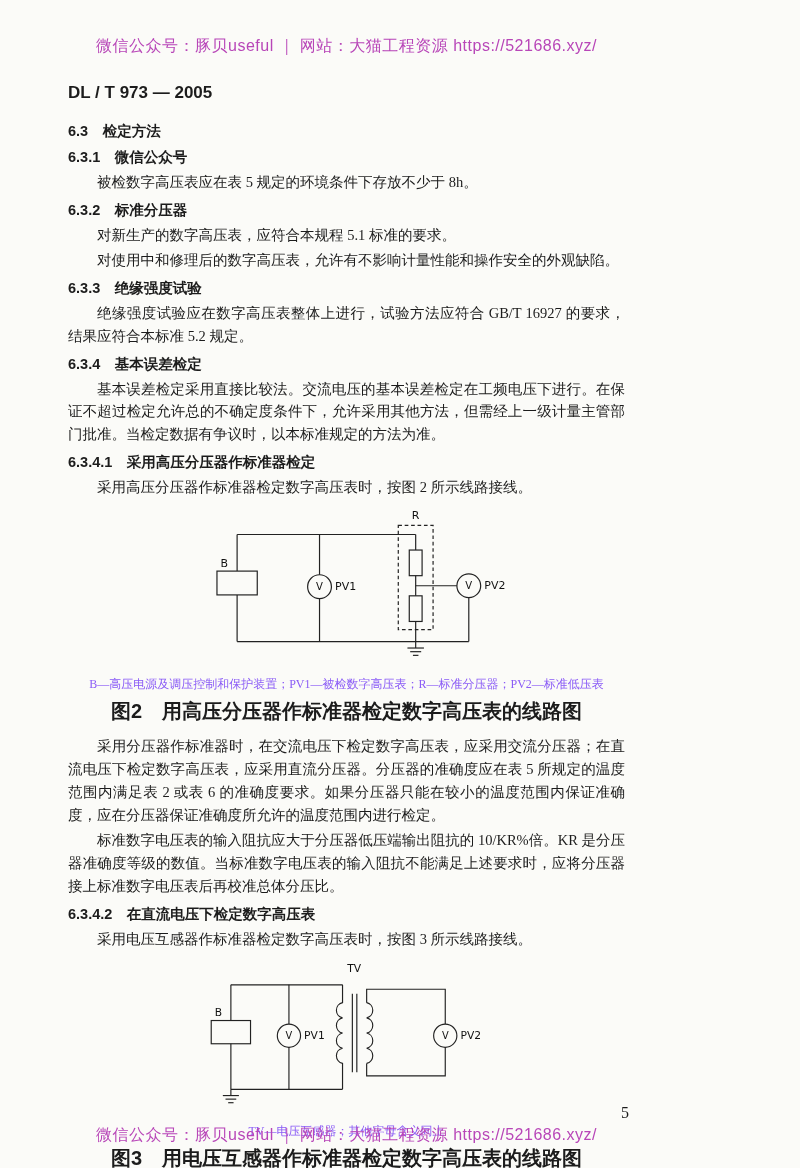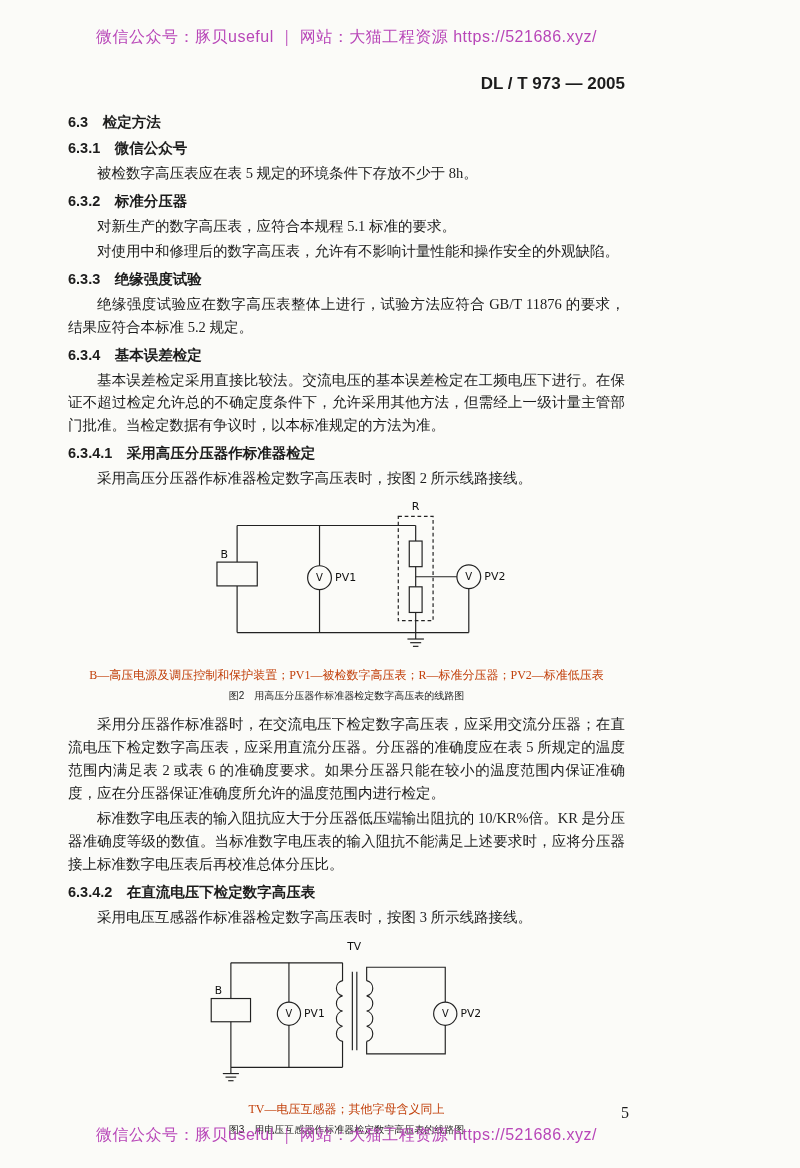--- a/index.html
+++ b/index.html
@@ -5,32 +5,32 @@
   * { box-sizing: border-box; }
   html, body { margin: 0; padding: 0; }
   body {
     width: 800px; height: 1168px;
     background: #fbfbf8;
     font-family: "Liberation Serif", serif;
     color: #1c1c1c;
     position: relative;
     overflow: hidden;
   }
-  .page { width: 693px; height: 1168px; position: relative; padding: 7px 68px; }
+  .page { width: 693px; height: 1168px; position: relative; padding: 16px 68px; }
   .watermark {
     color: #b846b8;
     font-family: "Liberation Sans", sans-serif;
     font-size: 16px;
     text-align: center;
     letter-spacing: 0.5px;
   }
   .watermark.top { padding-top: 20px; }
   .watermark.bottom { position: absolute; left: 0; right: 0; bottom: 22px; }
   .doc-code {
-    text-align: right;
+    text-align: left;
     font-family: "Liberation Sans", sans-serif;
     font-weight: bold;
     font-size: 17px;
     margin: 26px 0 14px 0;
   }
   .content { margin-top: 19px; }
   .heading {
     font-family: "Liberation Sans", sans-serif;
     font-weight: bold;
     font-size: 14.5px;
@@ -38,25 +38,25 @@
   }
   .para {
     font-size: 14.5px;
     line-height: 1.58;
     margin: 0 0 2px 0;
     text-indent: 2em;
     text-align: justify;
   }
   .figure { text-align: center; margin: 8px 0 6px 0; }
   .figure svg { display: inline-block; }
-  .fig-legend { font-size: 12px; margin-top: 2px; color: #c2410c; }
+  .fig-legend { font-size: 12px; margin-top: 2px; color: #8b5cf6; }
   .fig-caption {
     font-family: "Liberation Sans", sans-serif;
-    font-weight: normal;
-    font-size: 10px;
+    font-weight: bold;
+    font-size: 20px;
     margin: 5px 0 10px 0;
   }
   .page-number {
     position: absolute;
     right: 64px; bottom: 46px;
     font-size: 16px;
   }
   .circuit { stroke: #222; }
 </style>
 </head>
@@ -70,21 +70,21 @@
 
   <div class="content">
 
     <div class="heading">6.3　检定方法</div>
     <div class="heading">6.3.1　微信公众号</div>
     <p class="para">被检数字高压表应在表 5 规定的环境条件下存放不少于 8h。</p>
     <div class="heading">6.3.2　标准分压器</div>
     <p class="para">对新生产的数字高压表，应符合本规程 5.1 标准的要求。</p>
     <p class="para">对使用中和修理后的数字高压表，允许有不影响计量性能和操作安全的外观缺陷。</p>
     <div class="heading">6.3.3　绝缘强度试验</div>
-    <p class="para">绝缘强度试验应在数字高压表整体上进行，试验方法应符合 GB/T 11876 的要求，结果应符合本标准 5.2 规定。</p>
+    <p class="para">绝缘强度试验应在数字高压表整体上进行，试验方法应符合 GB/T 16927 的要求，结果应符合本标准 5.2 规定。</p>
     <div class="heading">6.3.4　基本误差检定</div>
     <p class="para">基本误差检定采用直接比较法。交流电压的基本误差检定在工频电压下进行。在保证不超过检定允许总的不确定度条件下，允许采用其他方法，但需经上一级计量主管部门批准。当检定数据有争议时，以本标准规定的方法为准。</p>
     <div class="heading">6.3.4.1　采用高压分压器作标准器检定</div>
     <p class="para">采用高压分压器作标准器检定数字高压表时，按图 2 所示线路接线。</p>
 
     <div class="figure">
       <svg class="circuit" width="330" height="163" viewBox="0 0 360 178">
         <g stroke="#222" stroke-width="1.3" fill="none">
           <line x1="60" y1="30" x2="255" y2="30"></line>
           <line x1="60" y1="30" x2="60" y2="70"></line>

